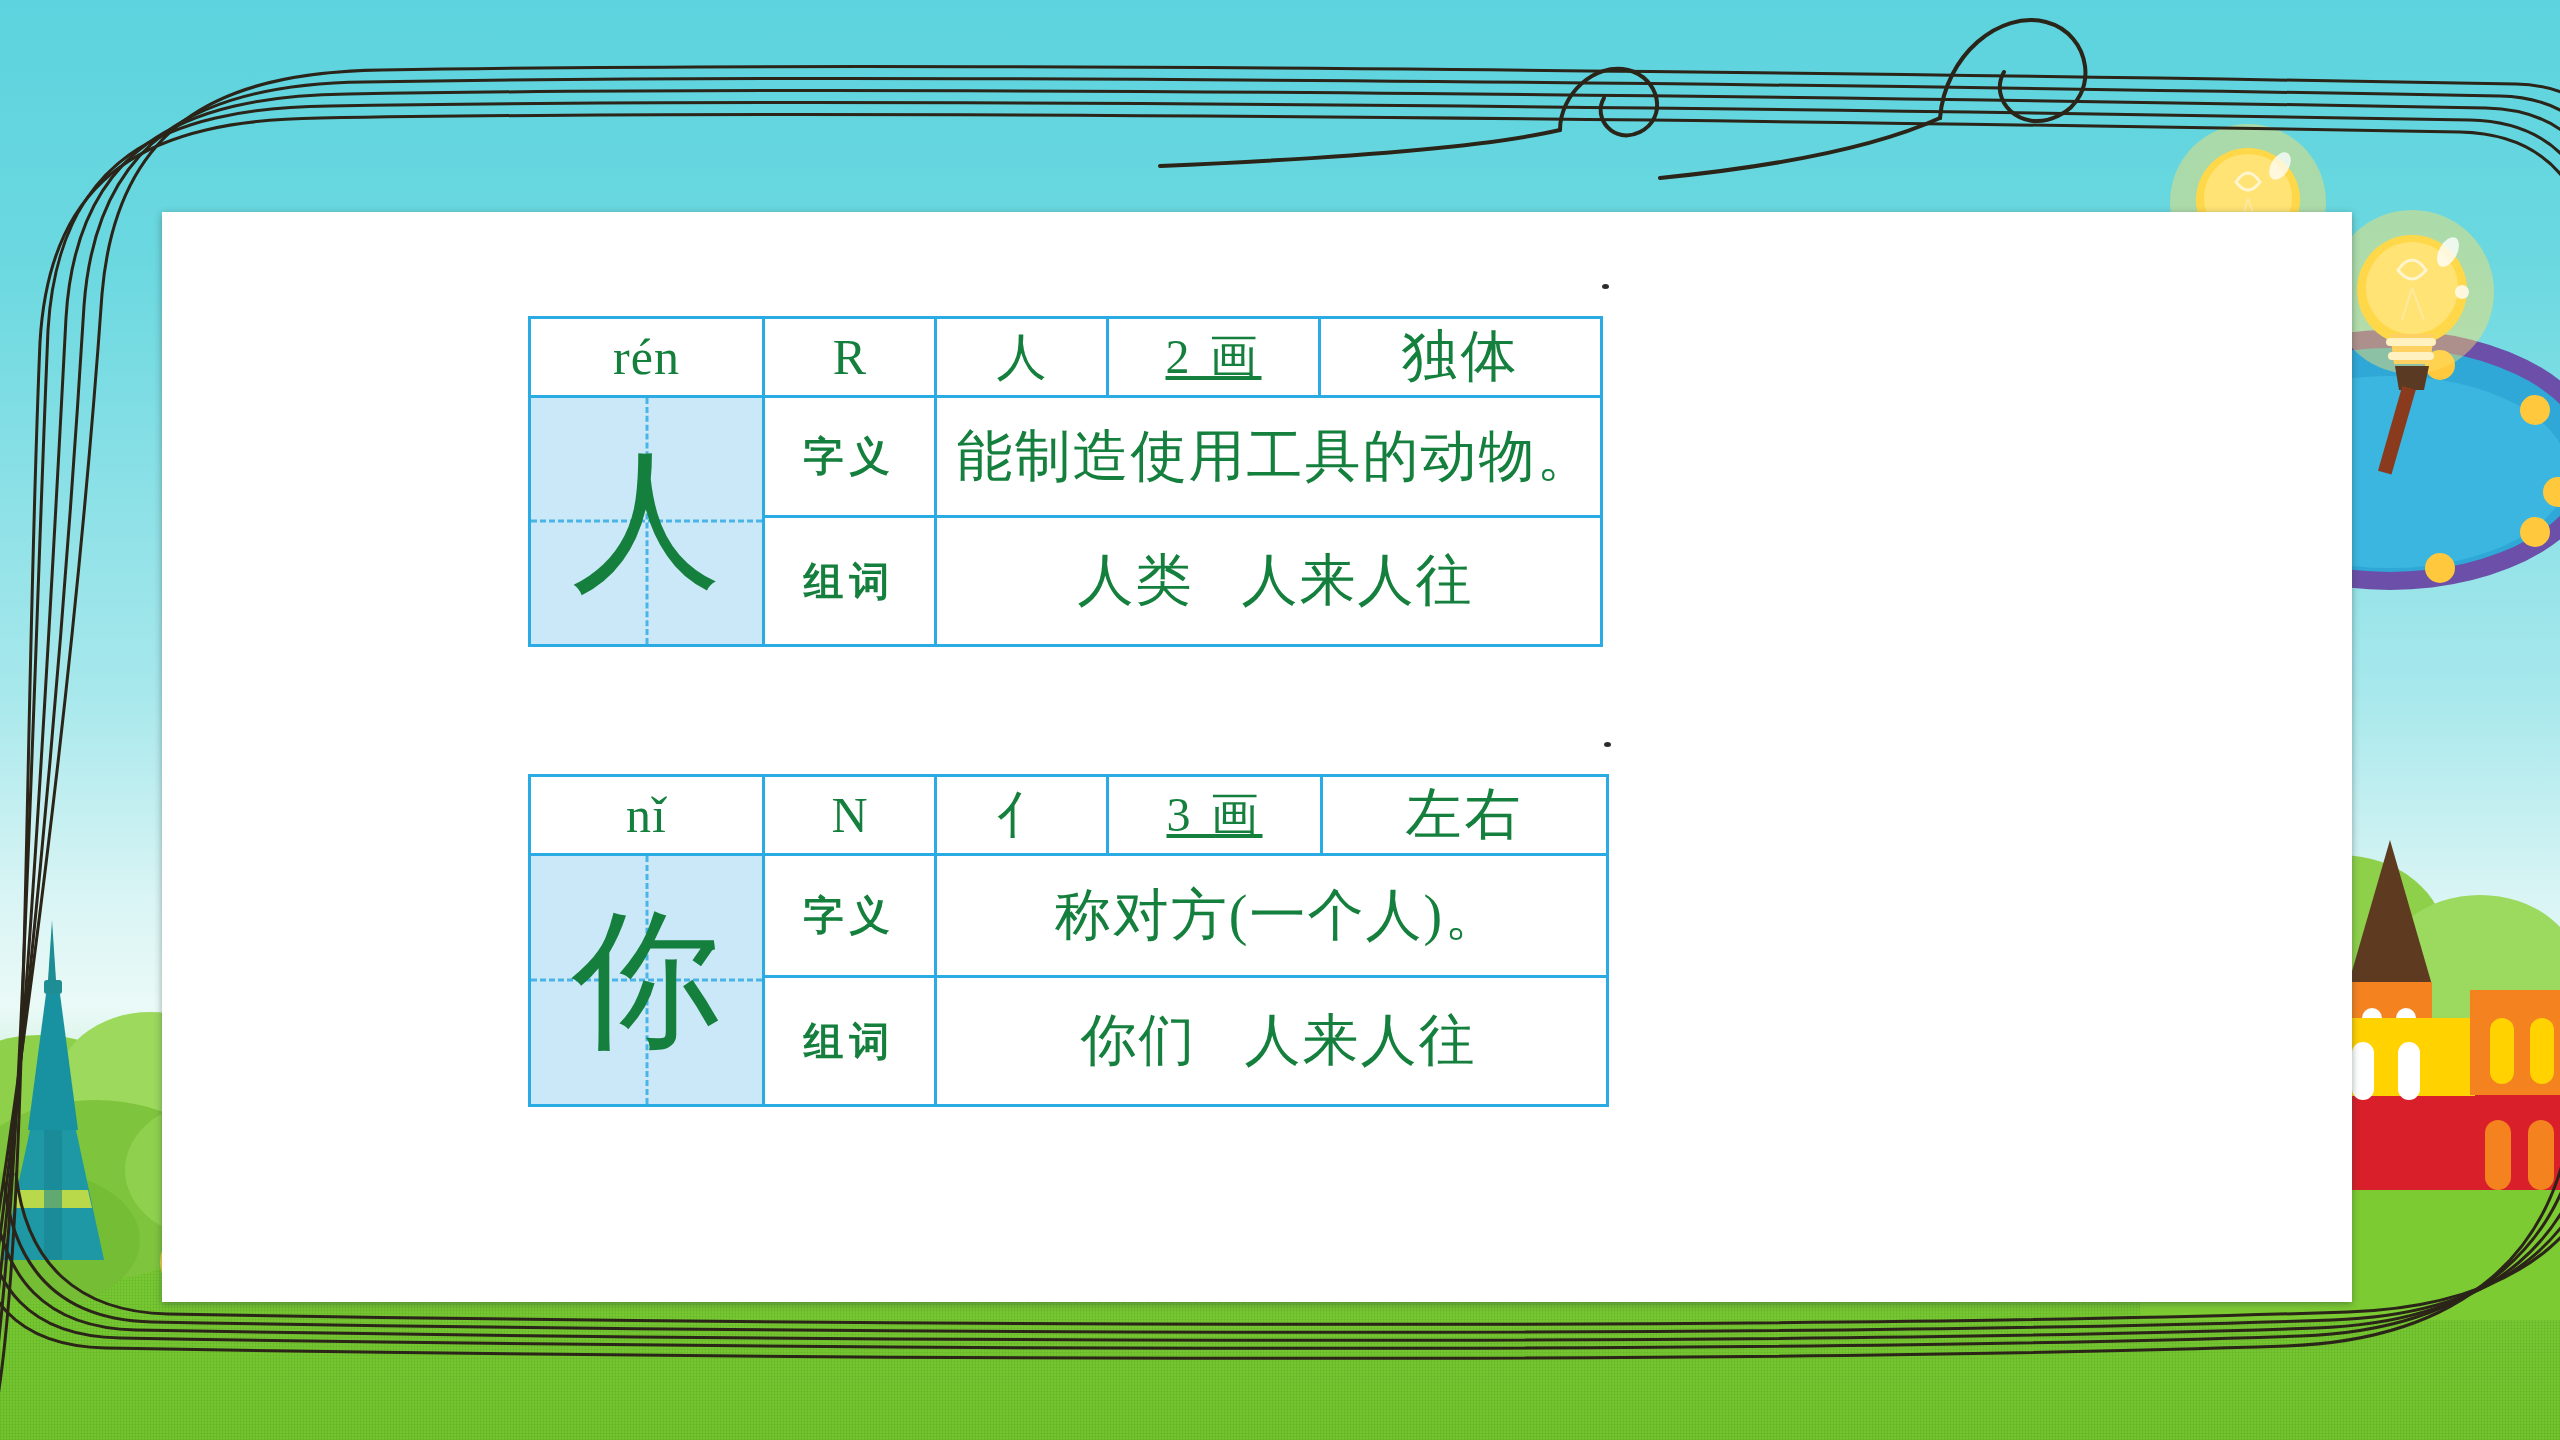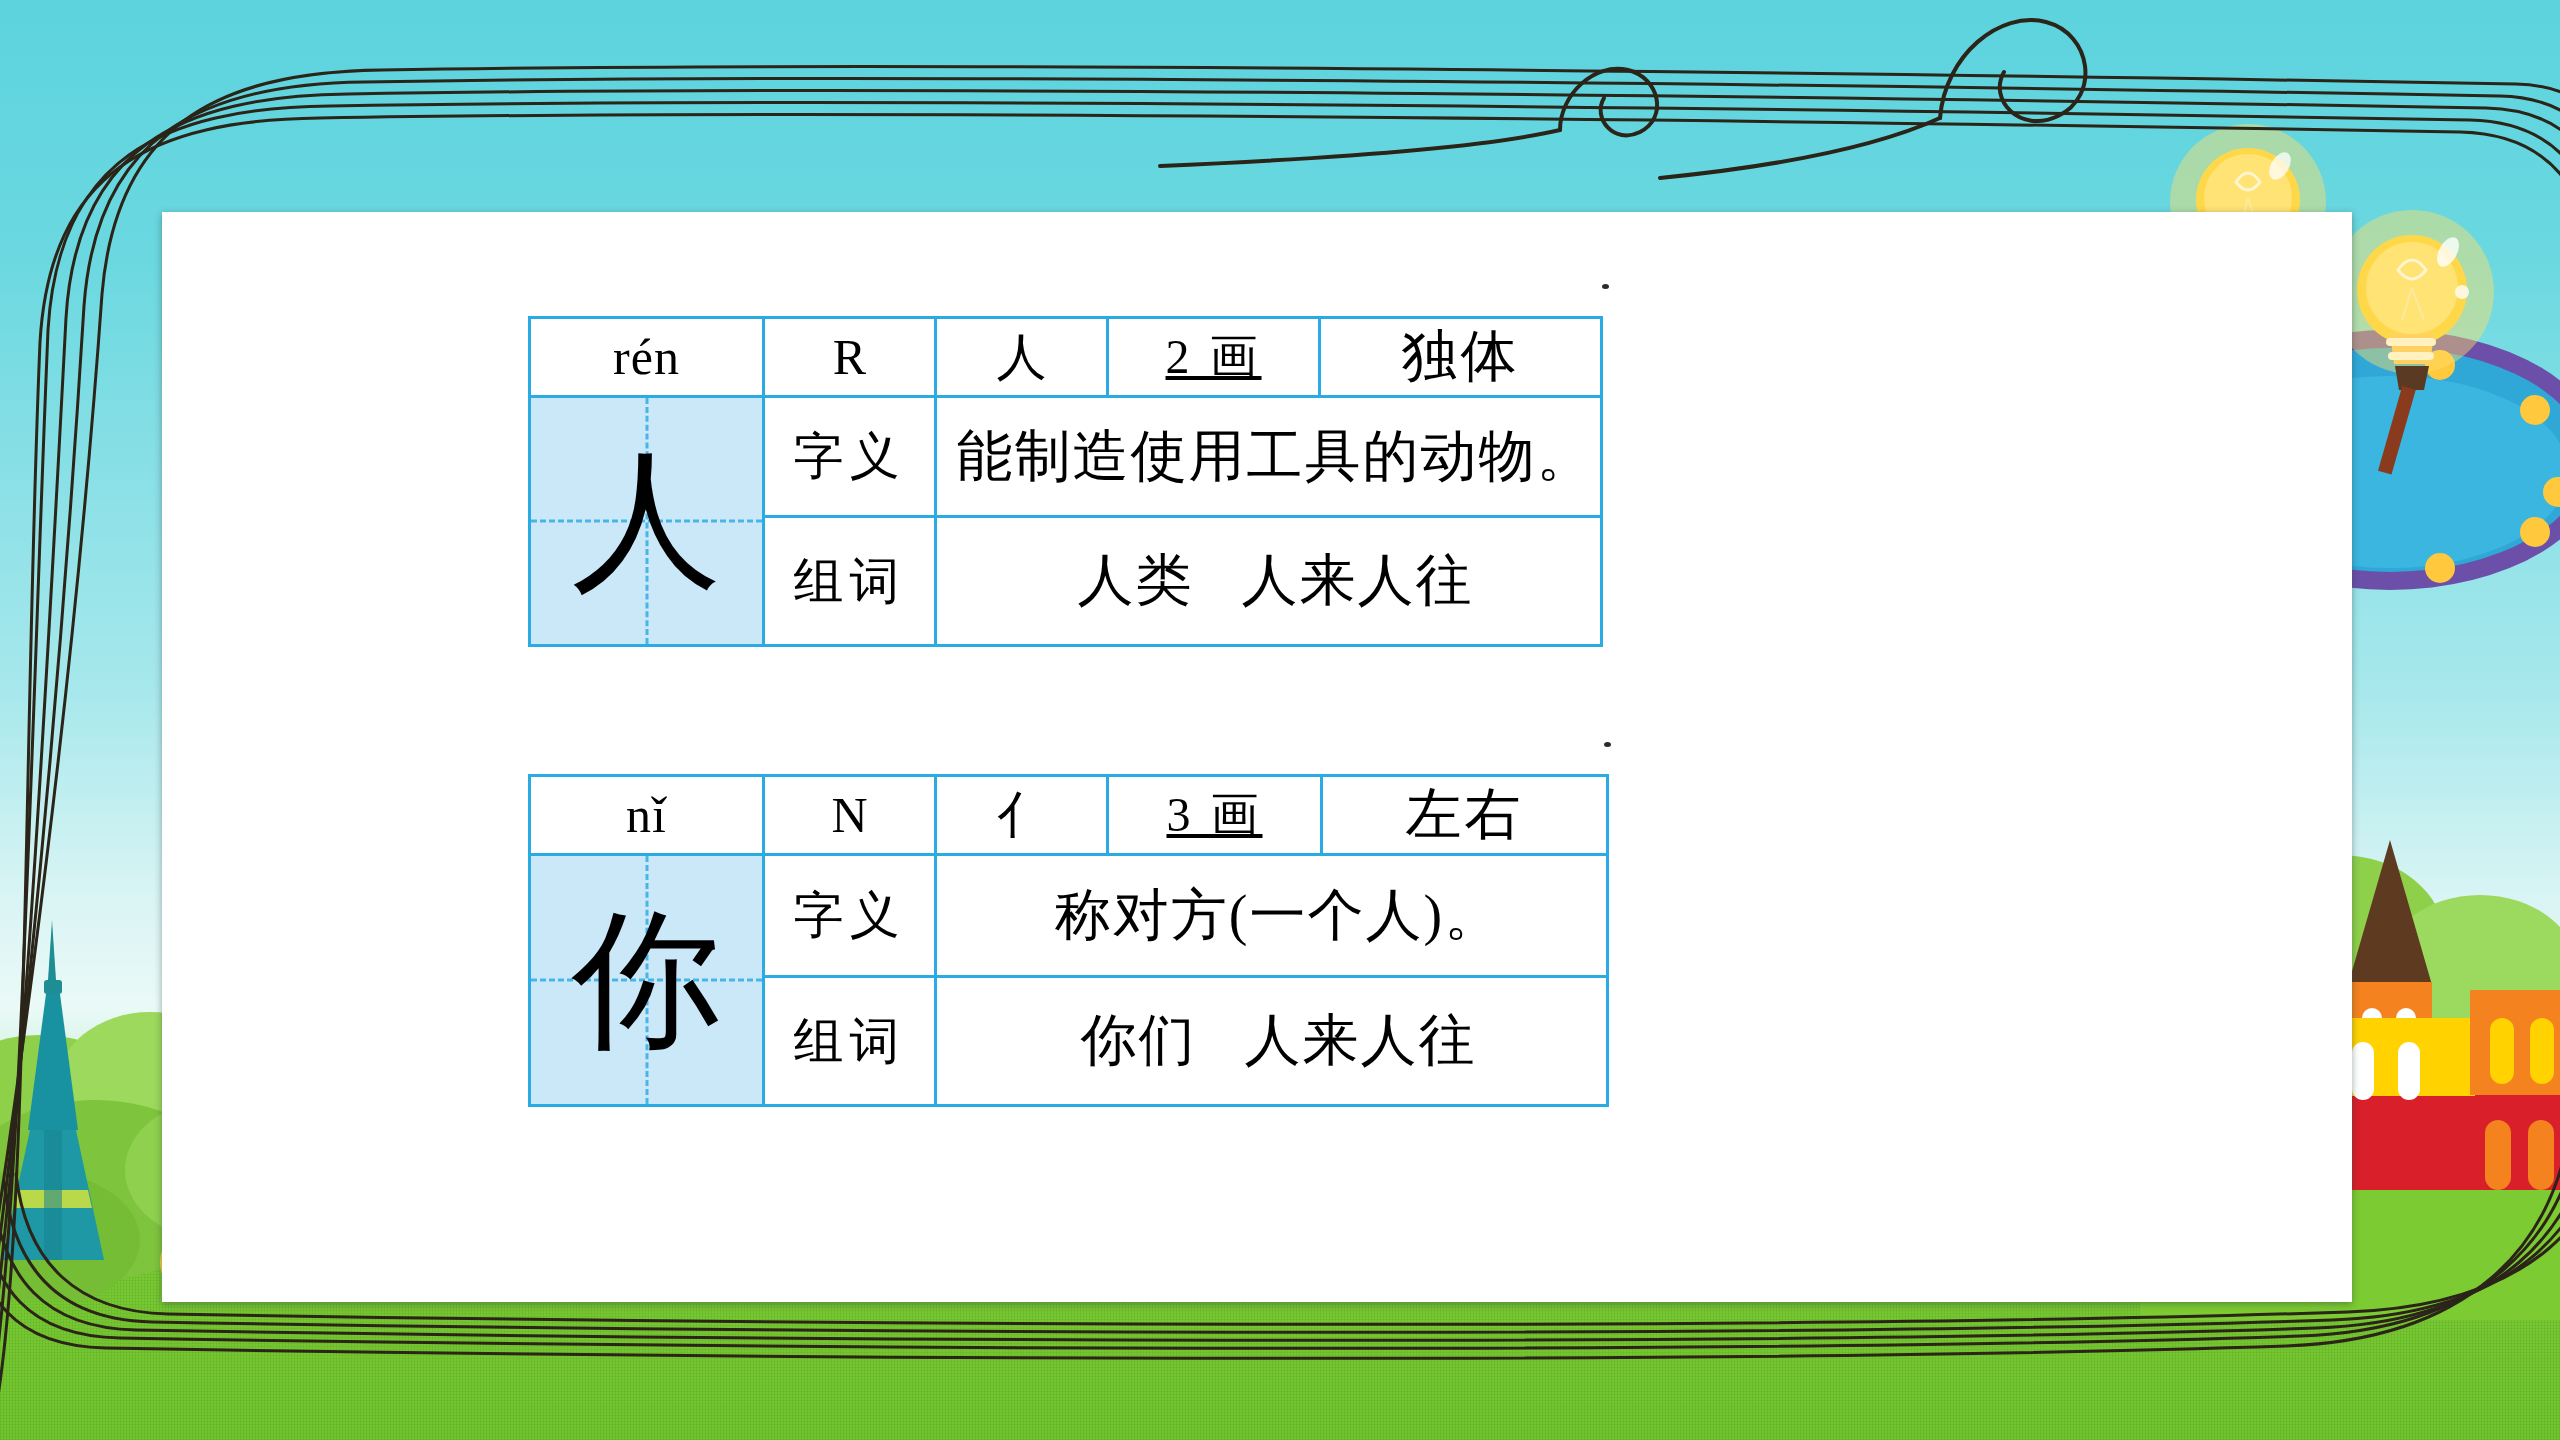--- a/index.html
+++ b/index.html
@@ -90,21 +90,21 @@
     position: absolute;
     border-collapse: collapse;
     table-layout: fixed;
   }
   .hanzi-table td {
     border: 3px solid #2aabe4;
     padding: 0;
     text-align: center;
     vertical-align: middle;
     font-family: "Liberation Serif", serif;
-    color: #000000;
+    color: #15803d;
   }
   .dot-mark {
     position: absolute;
     width: 7px;
     height: 5px;
     border-radius: 50%;
     background: #2b2b2b;
   }
 
   
@@ -146,22 +146,23 @@
   .grid-h {
     top: 50%;
     left: 0; right: 0;
     height: 0;
     border-top: 3px dashed #4ab3e8;
     transform: translateY(-1.5px);
   }
   .char-glyph { position: relative; z-index: 2; }
 
   .c-label {
-    font-size: 50px;
+    font-size: 40px;
     letter-spacing: 6px;
+    font-weight: bold;
   }
   .c-content {
     font-size: 56px;
     letter-spacing: 2px;
     text-align: left;
     padding-left: 14px !important;
     white-space: pre;
   }
 </style>
 </head>

